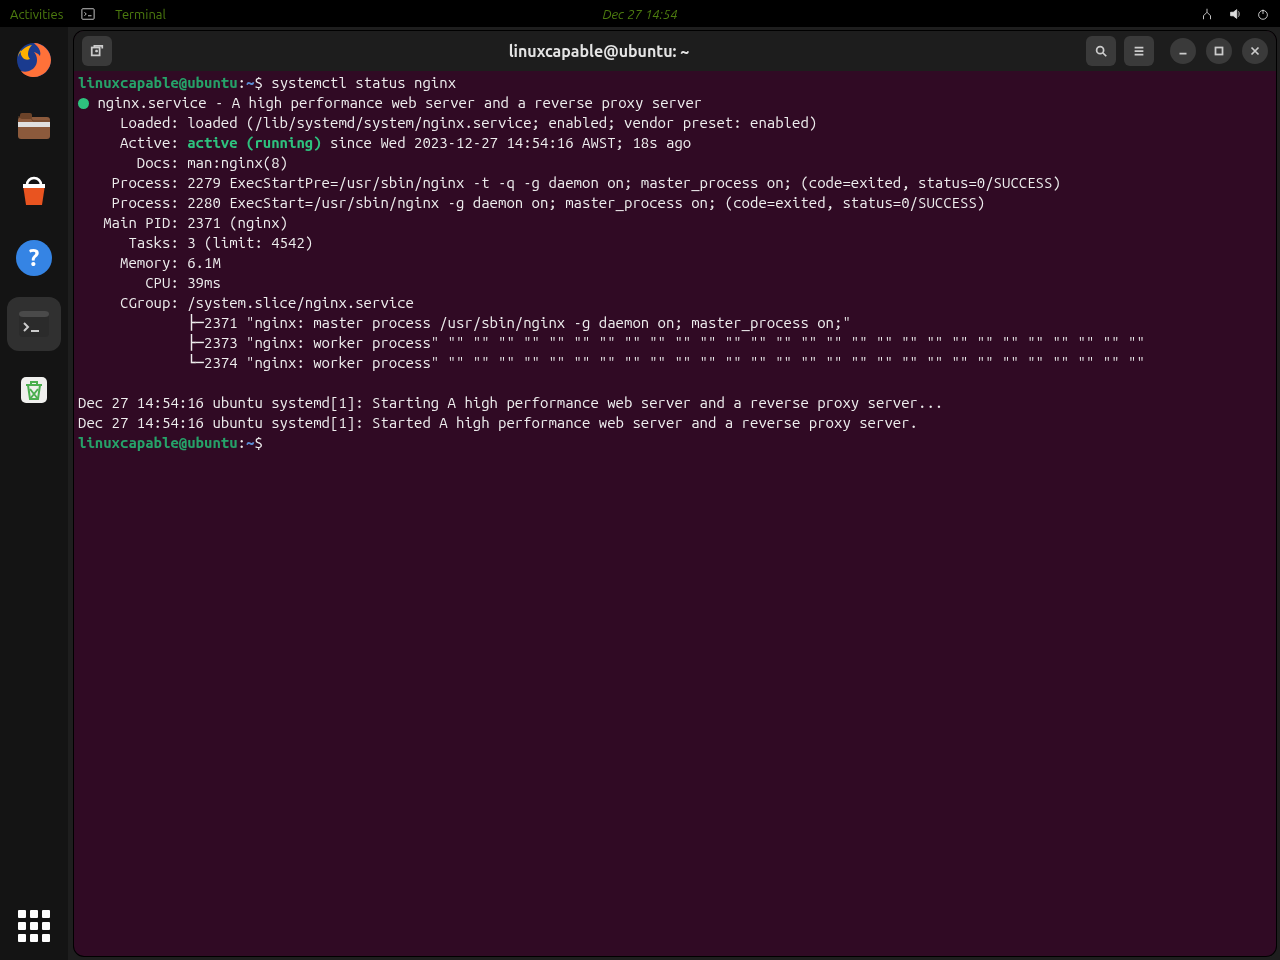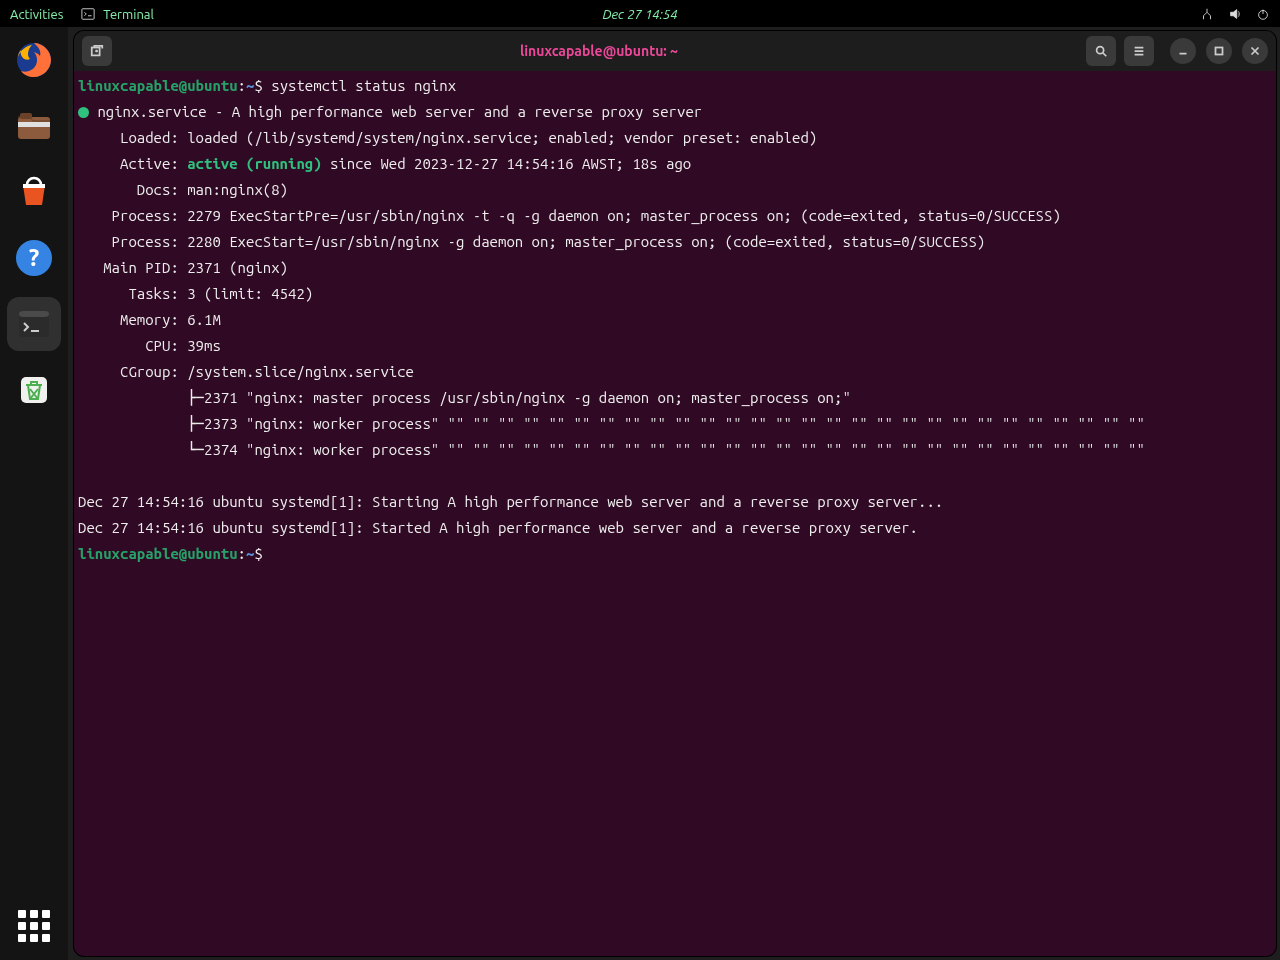--- a/index.html
+++ b/index.html
@@ -1,43 +1,43 @@
 <!DOCTYPE html>
 <html><head>
 <meta charset="utf-8">
 <style>
   * { margin:0; padding:0; box-sizing:border-box; }
   html, body { width:1280px; height:960px; font-family: Ubuntu, "Segoe UI", sans-serif; background:#1e1e1e; overflow:hidden; }
   
-  .topbar { height:27px; background:#000; color:#86efac; display:flex; align-items:center; font-size:13px; padding:0 10px; position:relative; }
+  .topbar { height:27px; background:#000; color:#4d7c0f; display:flex; align-items:center; font-size:13px; padding:0 10px; position:relative; }
   .topbar .left { display:flex; align-items:center; gap:18px; }
   .topbar .center { position:absolute; left:50%; transform:translateX(-50%);font-style:italic; }
   .topbar .right { margin-left:auto; display:flex; align-items:center; gap:14px; }
-  .topbar .app-indicator { display:flex; align-items:center; gap:8px;justify-content:center; }
+  .topbar .app-indicator { display:flex; align-items:center; gap:20px;justify-content:center; }
   .tb-icon { display:inline-flex; width:14px; height:14px; }
   .tb-icon svg { width:100%; height:100%; fill:#ddd; stroke:#ddd; }
   
   .dock { position:absolute; left:0; top:27px; bottom:0; width:68px; background:rgba(20,20,20,0.95); display:flex; flex-direction:column; align-items:center; padding-top:6px; gap:12px; }
   .dock-item { width:54px; height:54px; border-radius:12px; display:flex; align-items:center; justify-content:center; }
   .dock-item.active { background:rgba(255,255,255,0.12); }
   .dock-spacer { flex:1; }
   .apps-grid { width:32px; height:32px; display:grid; grid-template-columns:repeat(3,1fr); grid-template-rows:repeat(3,1fr); gap:4px; margin-bottom:18px;}
   .apps-grid span { background:#fff; border-radius:1px; }
   
   .window { position:absolute; left:74px; top:31px; right:4px; bottom:4px; background:#300a24; border-radius:10px; overflow:hidden; box-shadow:0 0 0 1px #000; }
   .titlebar { height:40px; background:#1d1d1d; display:flex; align-items:center; padding:0 8px; gap:8px; }
   .tb-btn { width:30px; height:30px; border-radius:6px; background:#3a3a3a; display:flex; align-items:center; justify-content:center; }
   .tb-btn.round { border-radius:50%; width:26px; height:26px; }
   .tb-btn svg { width:14px; height:14px; stroke:#ddd; fill:none; stroke-width:2; }
-  .titlebar .title { flex:1; text-align:center; color:#ec4899; font-size:14px; font-weight:600; }
+  .titlebar .title { flex:1; text-align:center; color:#e5e5e5; font-size:16px; font-weight:600; }
   .titlebar .right-group { display:flex; gap:8px; align-items:center; }
   .win-controls { display:flex; gap:10px; margin-left:8px;}
   
   .termwrap { position:absolute; top:40px; left:0; right:0; bottom:0; overflow:auto; }
-  .terminal { font-family: "Ubuntu Mono","DejaVu Sans Mono",Consolas,monospace; font-size:15px; line-height:26px; color:#eee; white-space:pre; padding:2px 4px 4px 4px; }
+  .terminal { font-family: "Ubuntu Mono","DejaVu Sans Mono",Consolas,monospace; font-size:15px; line-height:20px; color:#eee; white-space:pre; padding:2px 4px 4px 4px; }
   .c-green { color:#26a269; font-weight:bold; }
   .c-blue  { color:#5b8dd6; font-weight:bold; }
   .c-white { color:#eee; }
   .c-active { color:#2ec27e; font-weight:bold; }
   .dot-active { display:inline-block; width:11px; height:11px; border-radius:50%; background:#2ec27e; vertical-align:baseline; position:relative; top:1px;}
   
   .termwrap::-webkit-scrollbar { width:12px; }
   .termwrap::-webkit-scrollbar-track { background:#2a0a20; }
   .termwrap::-webkit-scrollbar-thumb { background:#6f4560; border-radius:6px; }
 </style>

